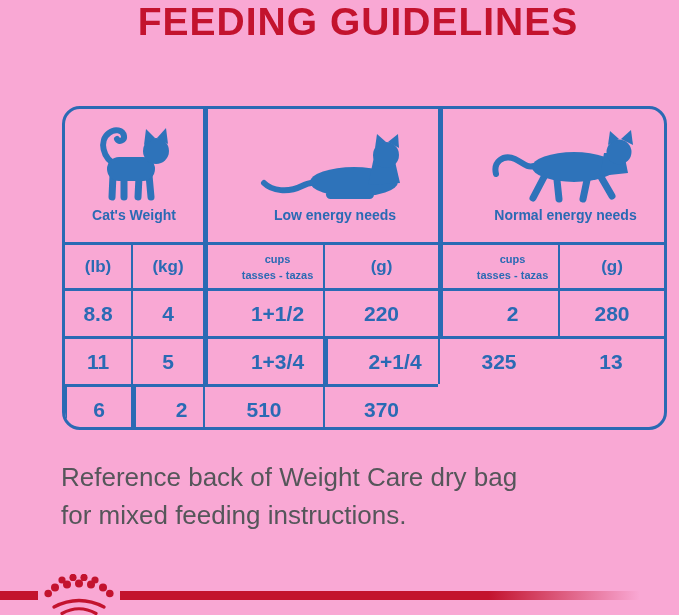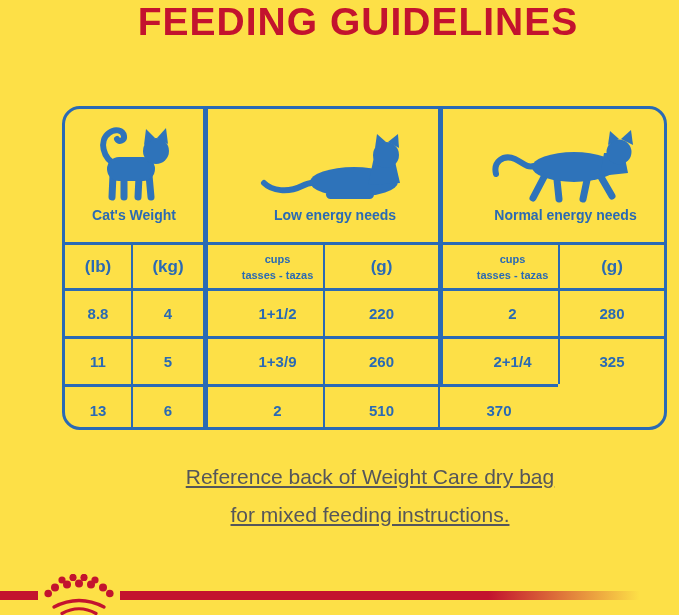--- a/index.html
+++ b/index.html
@@ -4,21 +4,21 @@
 <style>
   :root{
     --red:#C3132E;
     --blue:#2A6AB4;
     --icon:#2E73BA;
     --gray:#55565A;
   }
   *{box-sizing:border-box;margin:0;padding:0;}
   html,body{background:#fff;}
   .stage{
-    position:relative;width:679px;height:615px;overflow:hidden;background:#fde047;
+    position:relative;width:679px;height:615px;overflow:hidden;background:#f9a8d4;
     font-family:"Liberation Sans",sans-serif;
   }
   
   .title{
     position:absolute;left:38px;top:0;width:640px;height:44px;
     display:flex;align-items:center;justify-content:center;
     color:var(--red);font-size:39px;font-weight:bold;letter-spacing:1px;white-space:nowrap;
   }
   
   .tbl{
@@ -38,25 +38,25 @@
   .thick-l{border-left:5px solid var(--blue);padding-left:24px;}
   .no-t{border-top:none;}
   .hdr{
     flex-direction:column;justify-content:flex-start;padding-top:8px;
     grid-column:span 2;
   }
   .icon-box{height:86px;display:flex;align-items:flex-end;justify-content:center;}
   .hdr-label{font-size:14px;font-weight:bold;margin-top:4px;}
   .sub{font-size:17px;font-weight:bold;line-height:16px;flex-direction:column;}
   .sub .small{font-size:11px;}
-  .val{font-size:15px;font-weight:bold;}
+  .val{font-size:21px;font-weight:bold;}
   
   .footnote{
     position:absolute;left:61px;top:458px;width:618px;
-    text-align:center;color:var(--gray);font-size:21px;line-height:38px;text-decoration:underline;
+    text-align:left;color:var(--gray);font-size:26px;line-height:38px;
   }
   
   .stripe-left{position:absolute;left:0;top:591px;width:38px;height:9px;background:var(--red);}
   .stripe-right{
     position:absolute;left:120px;top:591px;width:559px;height:9px;
     background:linear-gradient(90deg,var(--red) 0%,var(--red) 66%,rgba(195,19,46,0) 93%);
   }
   .crown{position:absolute;left:44px;top:574px;width:70px;height:42px;}
 </style>
 </head>
@@ -151,22 +151,21 @@
 
     <div class="cell val no-l">8.8</div>
     <div class="cell val">4</div>
     <div class="cell val thick-l">1+1/2</div>
     <div class="cell val">220</div>
     <div class="cell val thick-l">2</div>
     <div class="cell val">280</div>
 
     <div class="cell val no-l">11</div>
     <div class="cell val">5</div>
-    <div class="cell val thick-l">1+3/9</div>
-    <div class="cell val">260</div>
+    <div class="cell val thick-l">1+3/4</div>
     <div class="cell val thick-l">2+1/4</div>
     <div class="cell val">325</div>
 
     <div class="cell val no-l">13</div>
     <div class="cell val">6</div>
     <div class="cell val thick-l">2</div>
     <div class="cell val">510</div>
     <div class="cell val">370</div>
 
   </div>

